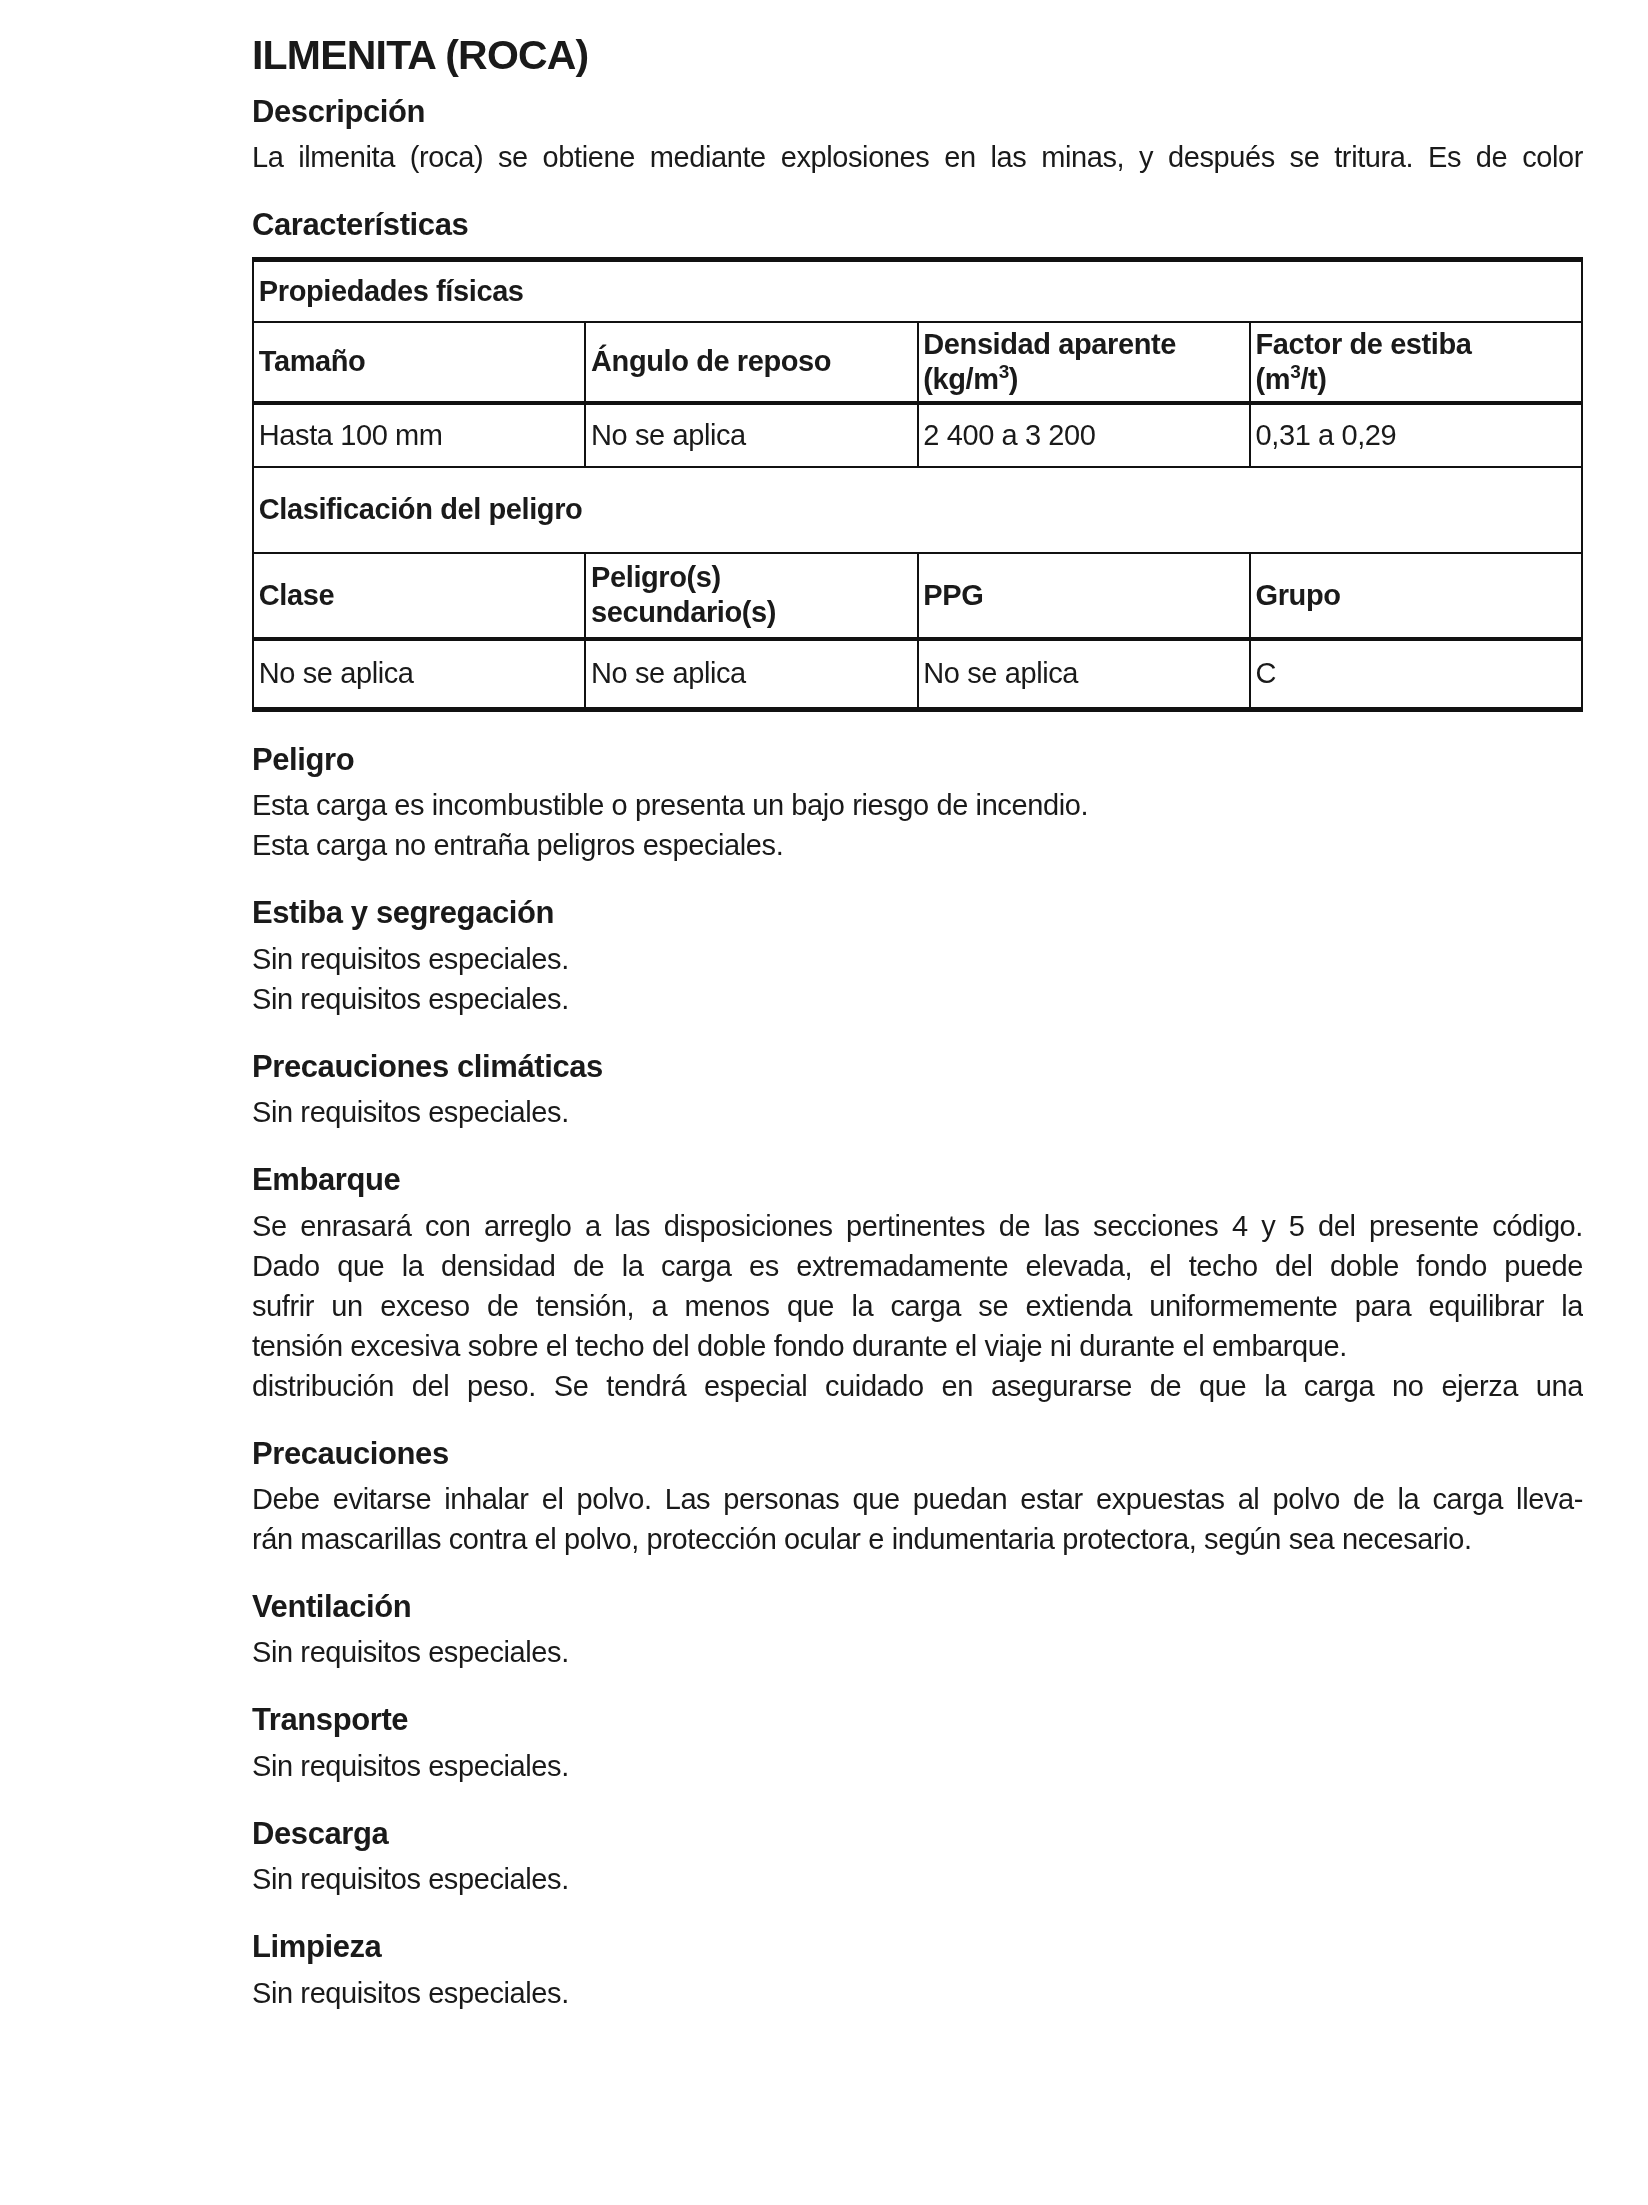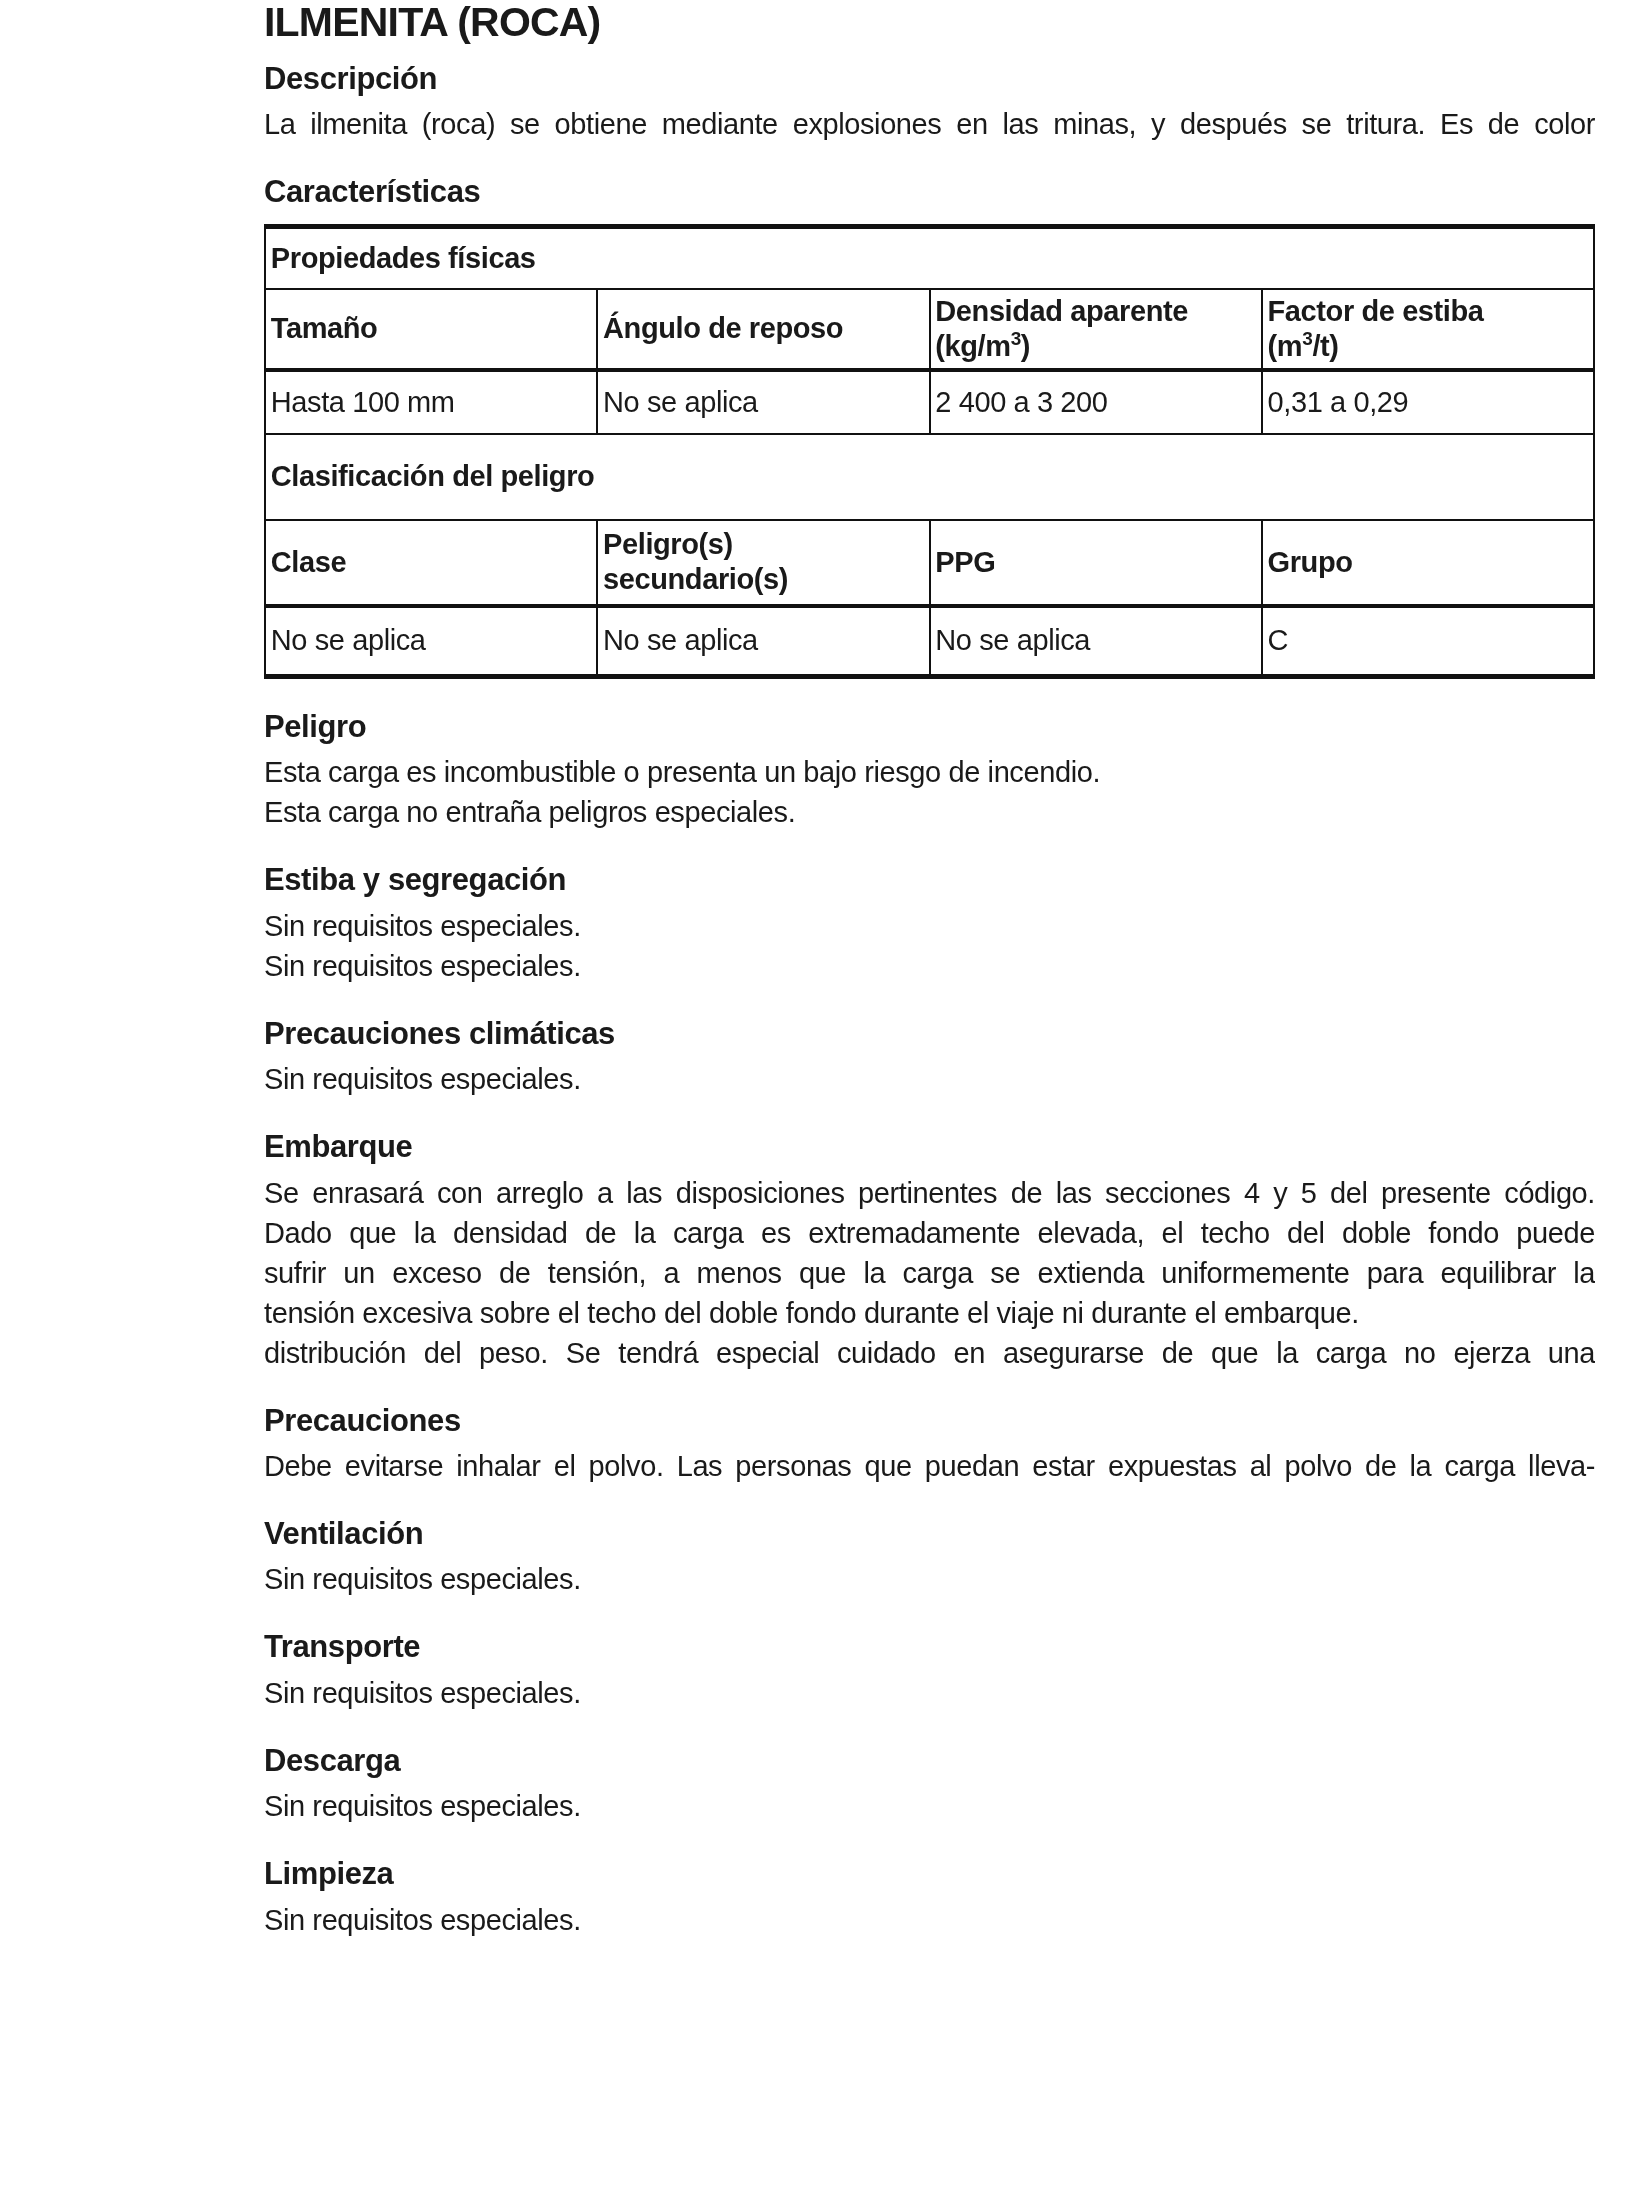--- a/index.html
+++ b/index.html
@@ -14,23 +14,24 @@
   }
   .page {
     position: relative;
     width: 1648px;
     height: 2205px;
     background: #ffffff;
     overflow: hidden;
   }
   .content {
     position: absolute;
-    left: 264px;
+    left: 252px;
     top: 0;
     width: 1331px;
+    padding-top: 33px;
   }
   .doc-title {
     font-size: 41px;
     font-weight: bold;
     line-height: 44px;
     letter-spacing: -0.8px;
     margin: 0;
   }
   .section-heading {
     font-size: 31px;
@@ -186,20 +187,21 @@
       <span class="line jline">Se enrasará con arreglo a las disposiciones pertinentes de las secciones 4 y 5 del presente código.</span>
       <span class="line jline">Dado que la densidad de la carga es extremadamente elevada, el techo del doble fondo puede</span>
       <span class="line jline">sufrir un exceso de tensión, a menos que la carga se extienda uniformemente para equilibrar la</span>
       <span class="line lline">tensión excesiva sobre el techo del doble fondo durante el viaje ni durante el embarque.</span>
       <span class="line jline">distribución del peso. Se tendrá especial cuidado en asegurarse de que la carga no ejerza una</span>
     </div>
 
     <h2 class="section-heading">Precauciones</h2>
     <div class="body-text">
       <span class="line jline">Debe evitarse inhalar el polvo. Las personas que puedan estar expuestas al polvo de la carga lleva-</span>
+      <span class="line lline">rán mascarillas contra el polvo, protección ocular e indumentaria protectora, según sea necesario.</span>
     </div>
 
     <h2 class="section-heading">Ventilación</h2>
     <div class="body-text">
       <span class="line lline">Sin requisitos especiales.</span>
     </div>
 
     <h2 class="section-heading">Transporte</h2>
     <div class="body-text">
       <span class="line lline">Sin requisitos especiales.</span>

